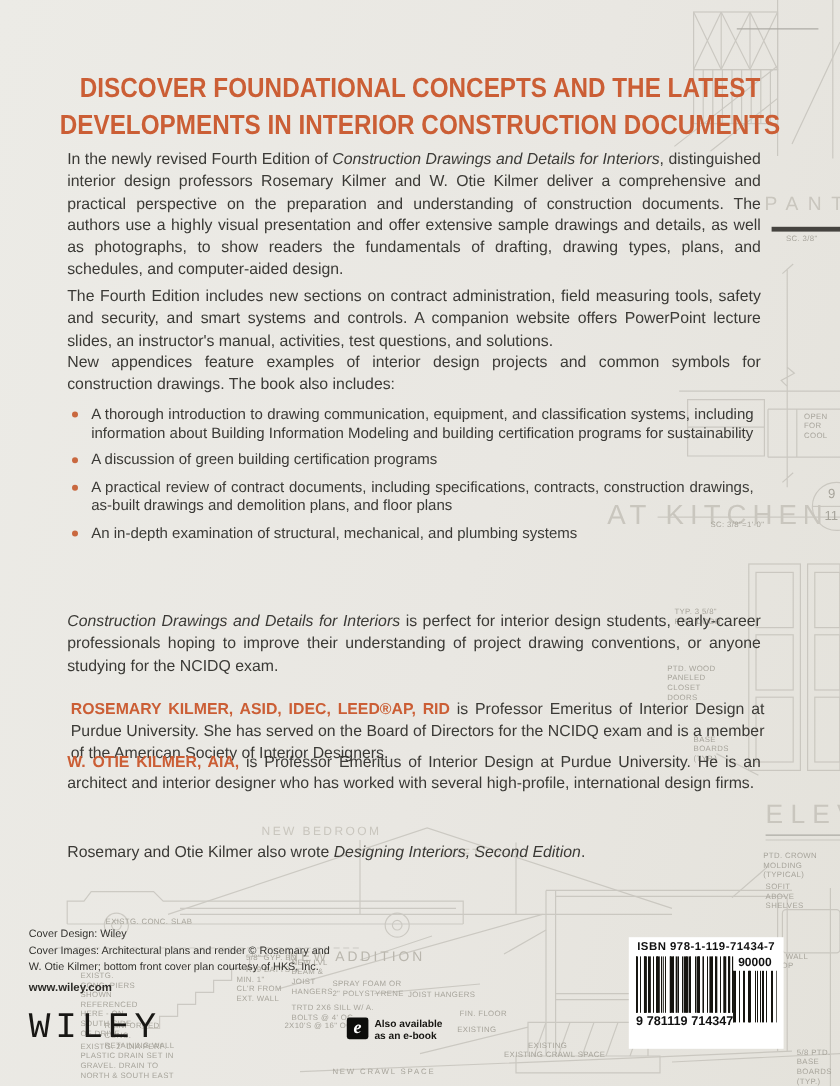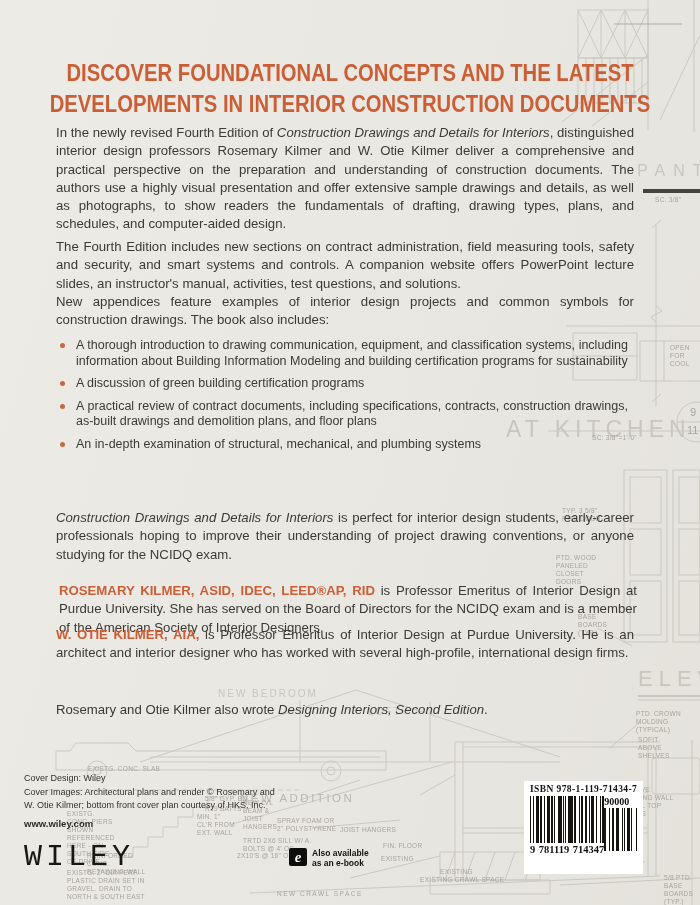--- a/index.html
+++ b/index.html
@@ -33,31 +33,31 @@
   
   .credits{position:absolute;left:24px;top:772px;font-size:9px;line-height:13.5px;color:#33322e;}
   .website{position:absolute;left:24px;top:818px;font-size:9.5px;font-weight:bold;color:#2c2b27;}
   .wiley{position:absolute;left:24px;top:840px;font-family:Liberation Mono, monospace;font-size:30px;letter-spacing:4px;color:#181714;}
   .ebadge{position:absolute;left:289px;top:848px;display:flex;align-items:flex-start;}
   .ebadge .esq{width:18px;height:18px;background:#0d0d0b;border-radius:2px;color:#fff;
     font-family:"Liberation Serif",serif;font-style:italic;font-weight:bold;font-size:15px;
     display:flex;align-items:center;justify-content:center;}
   .ebadge .etxt{margin-left:5px;font-size:8.5px;line-height:10px;font-weight:bold;color:#161511;}
   
-  .barcode{position:absolute;left:524px;top:781px;width:119px;height:93px;background:#fff;
-    font-family:Liberation Serif, serif;color:#111;box-sizing:border-box;padding:3px 6px 2px 6px;}
+  .barcode{position:absolute;left:524px;top:781px;width:129px;height:93px;background:#fff;
+    font-family:Liberation Sans, sans-serif;color:#111;box-sizing:border-box;padding:3px 6px 2px 6px;}
   .bc-isbn{font-size:9.5px;font-weight:bold;letter-spacing:.4px;text-align:center;white-space:nowrap;}
   .bc-row{display:flex;justify-content:space-between;margin-top:2px;}
   .bc-main{width:86px;}
   .bars-main{height:47px;background:
       repeating-linear-gradient(90deg,#15140f 0 1.5px,transparent 1.5px 6.5px,#15140f 6.5px 9px,transparent 9px 11px),
       repeating-linear-gradient(90deg,#15140f 0 1px,#fff 1px 3px,#15140f 3px 4px,#fff 4px 7px);}
   .bc-digits{font-size:10.5px;font-weight:bold;display:flex;justify-content:space-between;margin-top:1px;white-space:nowrap;}
   .bc-addon{width:38px;}
-  .bc-price{font-size:10px;font-weight:bold;text-align:left;margin-bottom:1px;}
+  .bc-price{font-size:10px;font-weight:bold;text-align:center;margin-bottom:1px;}
   .bars-addon{height:43px;background:
       repeating-linear-gradient(90deg,#15140f 0 2px,transparent 2px 8px,#15140f 8px 9px,transparent 9px 12px),
       repeating-linear-gradient(90deg,#15140f 0 1px,#fff 1px 4.5px);}
 </style>
 </head>
 <body>
 
 <div class="cover">
 
   <svg class="bp-svg" width="700" height="905" viewBox="0 0 700 905">

